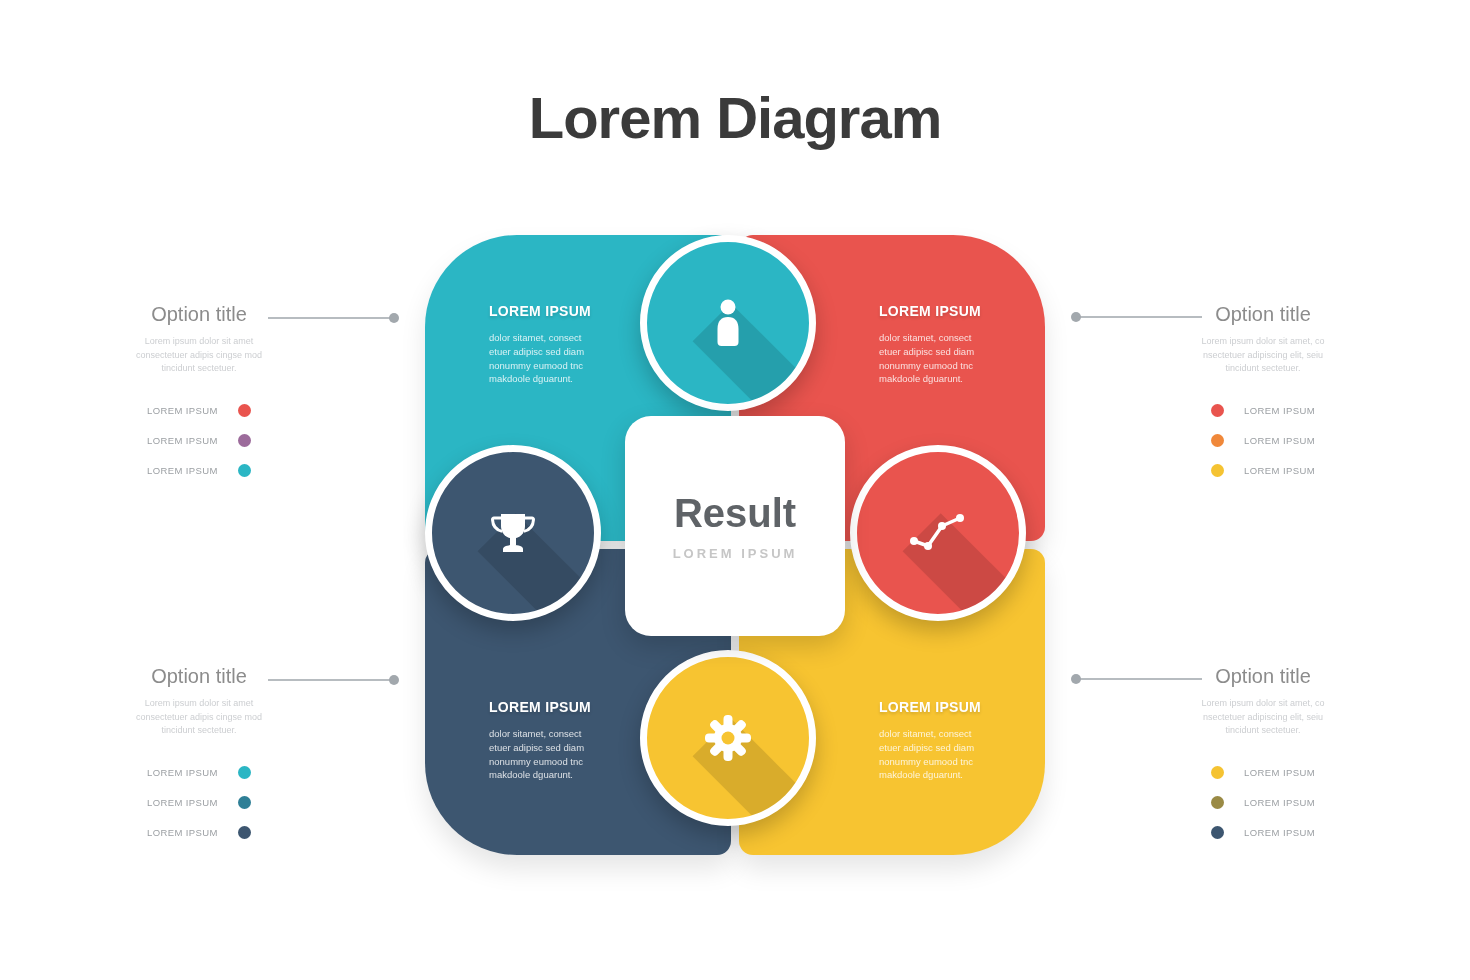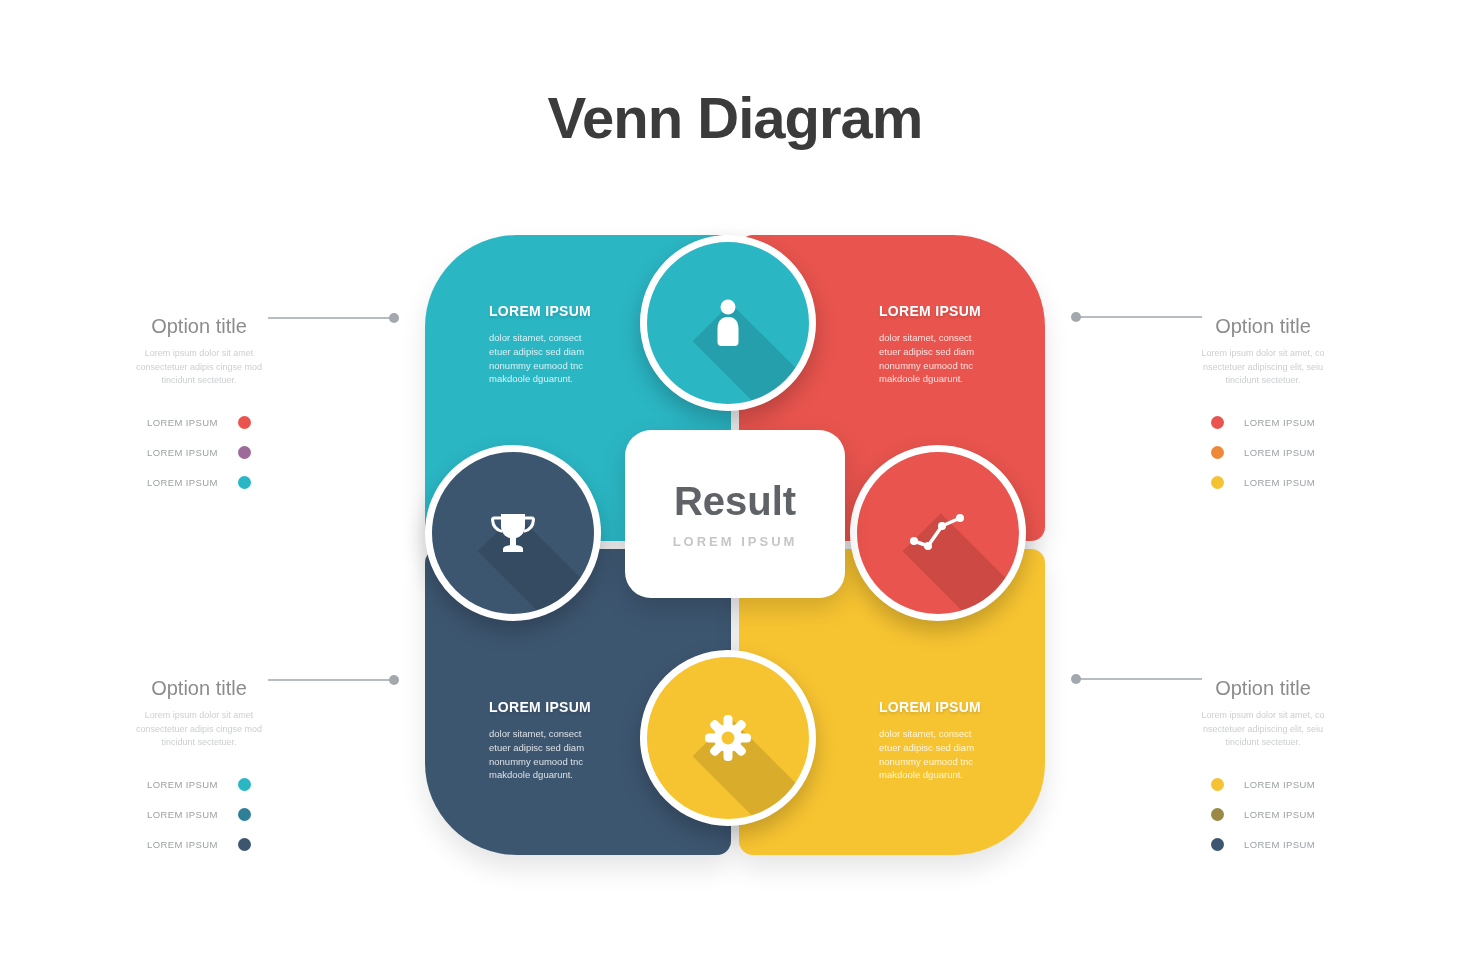--- a/index.html
+++ b/index.html
@@ -59,56 +59,56 @@
   .node-bottom{left:215px;top:415px;}
   .long-shadow{
     position:absolute;left:88px;top:88px;width:160px;height:54px;
     background:rgba(0,0,0,0.12);
     transform-origin:0 0;
     transform:rotate(45deg) translate(-22px,-16px);
   }
   .node svg{position:relative;z-index:1;}
 
   .center-card{
-    position:absolute;left:200px;top:195px;width:220px;height:168px;
+    position:absolute;left:200px;top:181px;width:220px;height:220px;
     background:#fff;border-radius:26px;z-index:3;
     box-shadow:0 10px 26px rgba(0,0,0,0.16);
     display:flex;flex-direction:column;align-items:center;justify-content:center;gap:10px;
   }
   .result-title{font-size:40px;font-weight:bold;color:#5f6367;}
   .result-subtitle{font-size:13px;font-weight:bold;letter-spacing:3px;color:#c6c6c6;}
 
   
   .option{position:absolute;width:170px;text-align:center;}
   .option.lt{left:114px;top:303px;}
   .option.lb{left:114px;top:665px;}
   .option.rt{left:1178px;top:303px;}
   .option.rb{left:1178px;top:665px;}
-  .option-title{font-size:20px;color:#8c8c8c;margin-top:12px;}
+  .option-title{font-size:20px;color:#8c8c8c;}
   .option-body{margin:9px auto 0;width:132px;font-size:9px;line-height:1.5;color:#ccced1;}
   .legend{margin:20px auto 0;width:104px;}
   .legend-row{display:flex;align-items:center;justify-content:space-between;height:30px;}
   .option.right .legend-row{flex-direction:row-reverse;}
   .legend-label{font-size:9.5px;color:#9b9fa3;letter-spacing:0.4px;}
   .dot{width:13px;height:13px;border-radius:50%;flex:0 0 13px;}
 
   
   .connector{position:absolute;width:128px;height:2px;background:var(--c-line);}
   .connector .end-dot{position:absolute;top:-4px;width:10px;height:10px;border-radius:50%;background:var(--c-dotend);}
   .connector.dot-right .end-dot{right:-3px;}
   .connector.dot-left .end-dot{left:-3px;}
   .connector.lt{left:268px;top:317px;}
   .connector.rt{left:1074px;top:316px;}
   .connector.lb{left:268px;top:679px;}
   .connector.rb{left:1074px;top:678px;}
 </style>
 </head>
 <body>
 
-<h1 class="page-title">Venn Diagram</h1>
+<h1 class="page-title">Lorem Diagram</h1>
 
 <div class="connector lt dot-right">
     <span class="end-dot"></span>
   </div>
 <div class="connector rt dot-left">
     <span class="end-dot"></span>
   </div>
 <div class="connector lb dot-right">
     <span class="end-dot"></span>
   </div>

